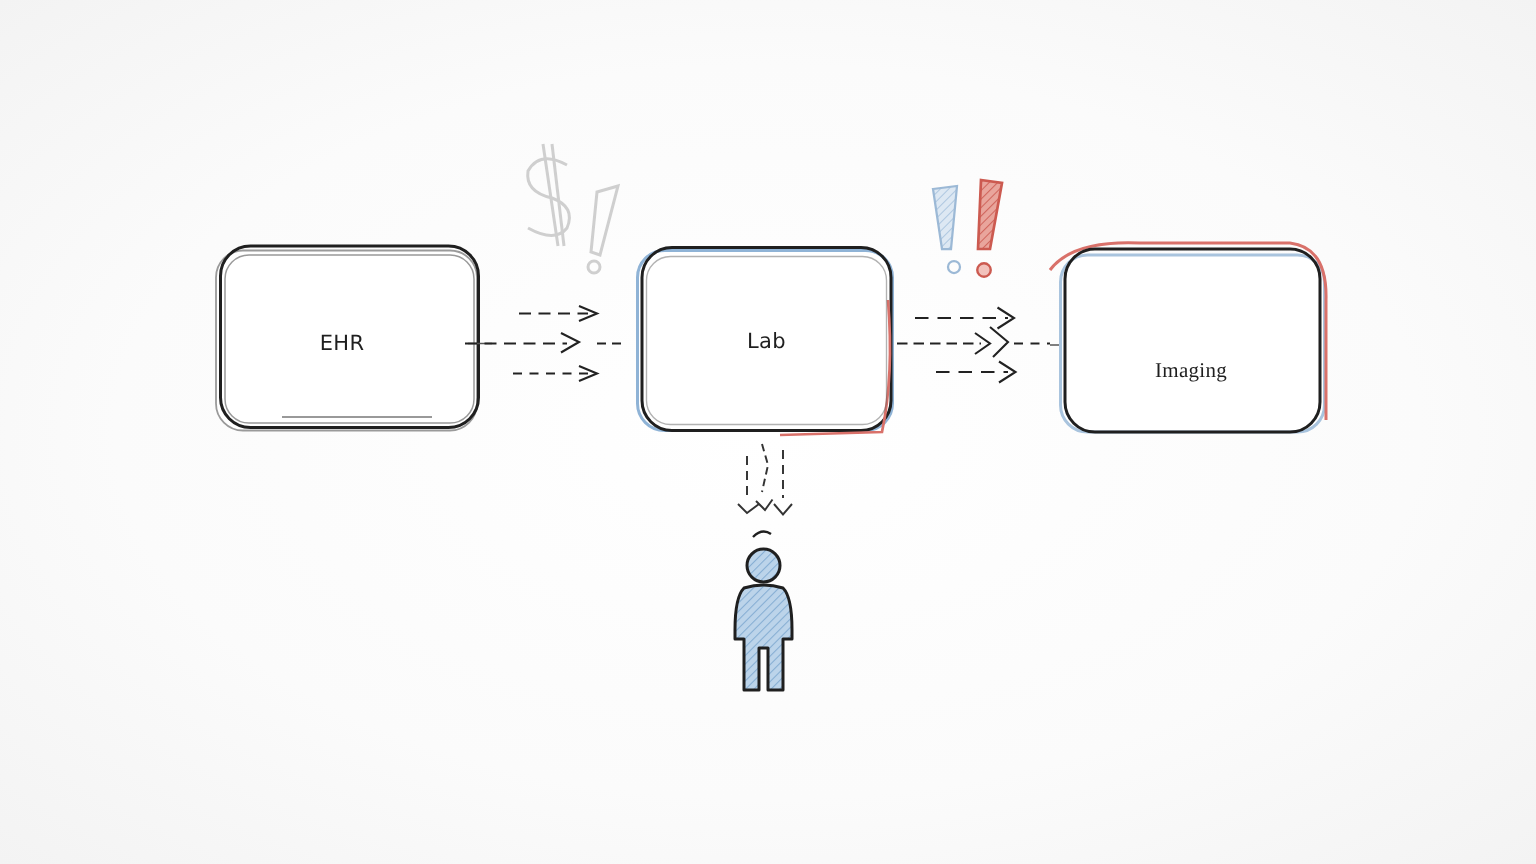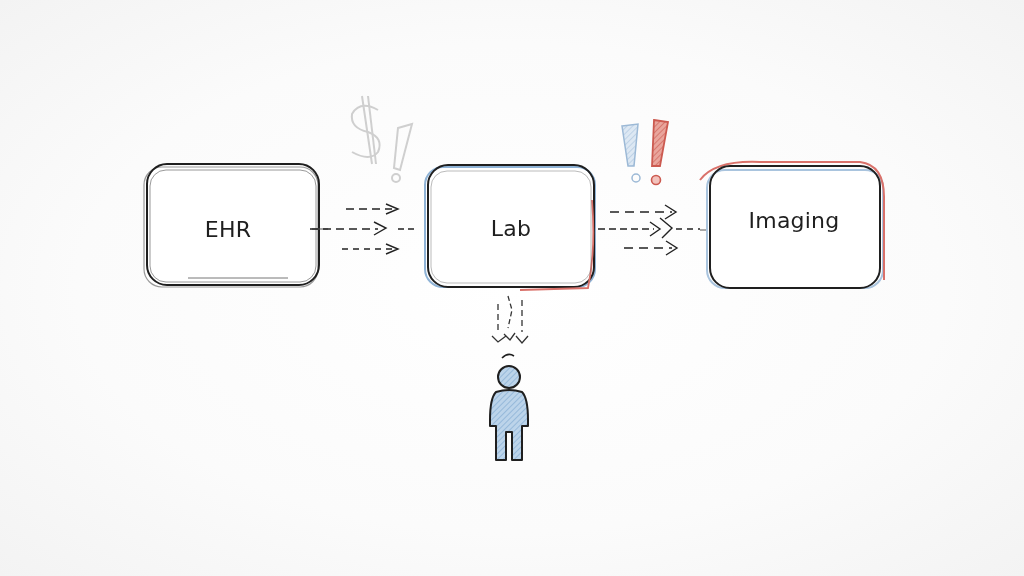--- a/index.html
+++ b/index.html
@@ -4,21 +4,21 @@
 <style>
   html, body { margin:0; padding:0; }
   body {
     width:1024px; height:576px; overflow:hidden;
     background: radial-gradient(ellipse at center, #ffffff 0%, #fbfbfb 60%, #f3f3f3 100%);
     font-family: "DejaVu Sans", sans-serif;
     position:relative;
   }
   .canvas { position:absolute; left:0; top:0; width:1024px; height:576px; }
   .box-label {
-    position:absolute; font-size:22px; color:#1f1f1f;
+    position:absolute; font-size:14px; color:#1f1f1f;
     font-family: "DejaVu Sans", sans-serif; letter-spacing:0.2px;
     transform: translate(-50%, -50%); white-space:nowrap;
   }
 </style>
 </head>
 <body>
 
 <svg class="canvas" viewBox="0 0 1024 576" xmlns="http://www.w3.org/2000/svg">
   <defs>
     <pattern id="hatchBlue" width="4" height="4" patternUnits="userSpaceOnUse" patternTransform="rotate(45)">
@@ -104,13 +104,13 @@
 
   <g stroke="#1f1f1f" stroke-width="2" stroke-linejoin="round">
     <path d="M502 358 Q508 352 514 356" fill="none" stroke-width="1.6"></path>
     <circle cx="509" cy="377" r="11" fill="url(#hatchBlue)"></circle>
     <path d="M496 392 Q509 388 522 392 Q528 398 528 420 L528 426 L522 426 L522 460 L512 460 L512 432 L506 432 L506 460 L496 460 L496 426 L490 426 L490 420 Q490 398 496 392 Z" fill="url(#hatchBlue)"></path>
   </g>
 </svg>
 
 <div class="box-label" style="left:228px; top:229px;">EHR</div>
 <div class="box-label" style="left:511px; top:228px;text-align:right;">Lab</div>
-<div class="box-label" style="left:794px; top:220px;">Imaging</div>
+<div class="box-label" style="left:794px; top:248px;font-family:Liberation Serif, serif;">Imaging</div>
 
 </body></html>

